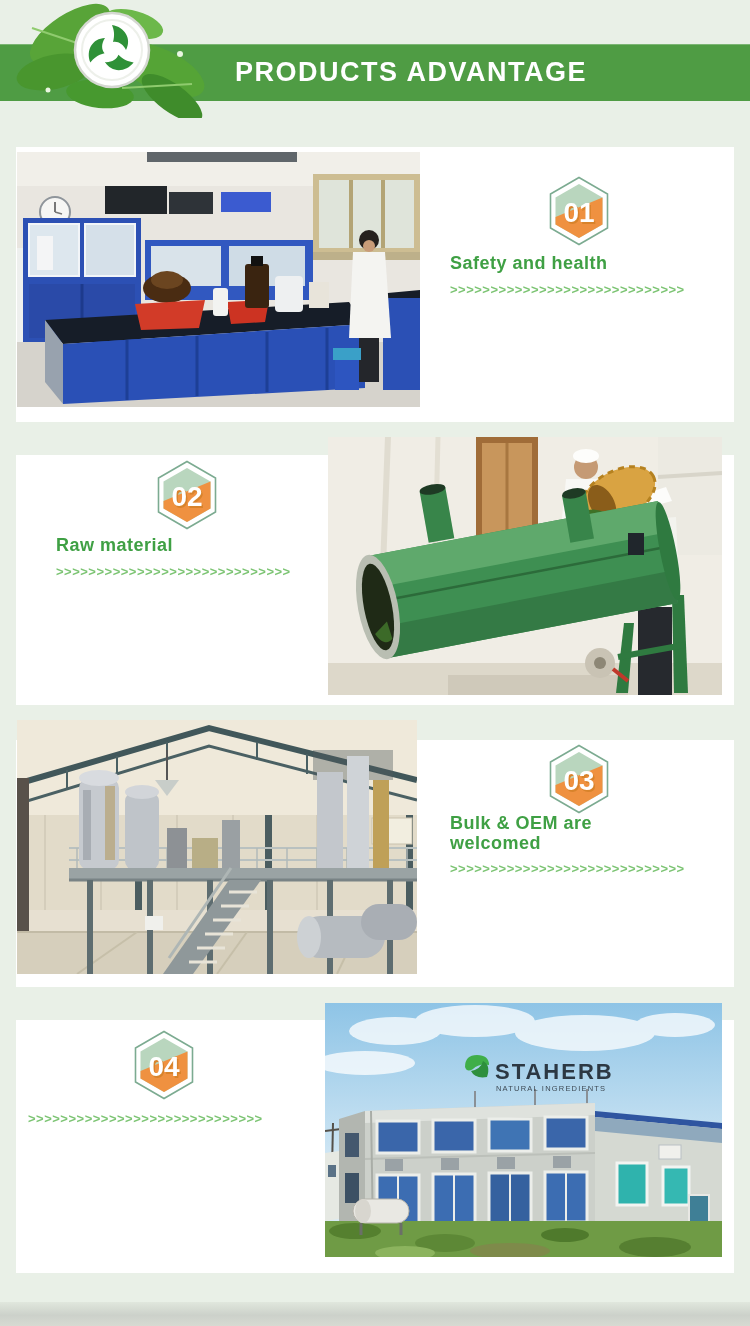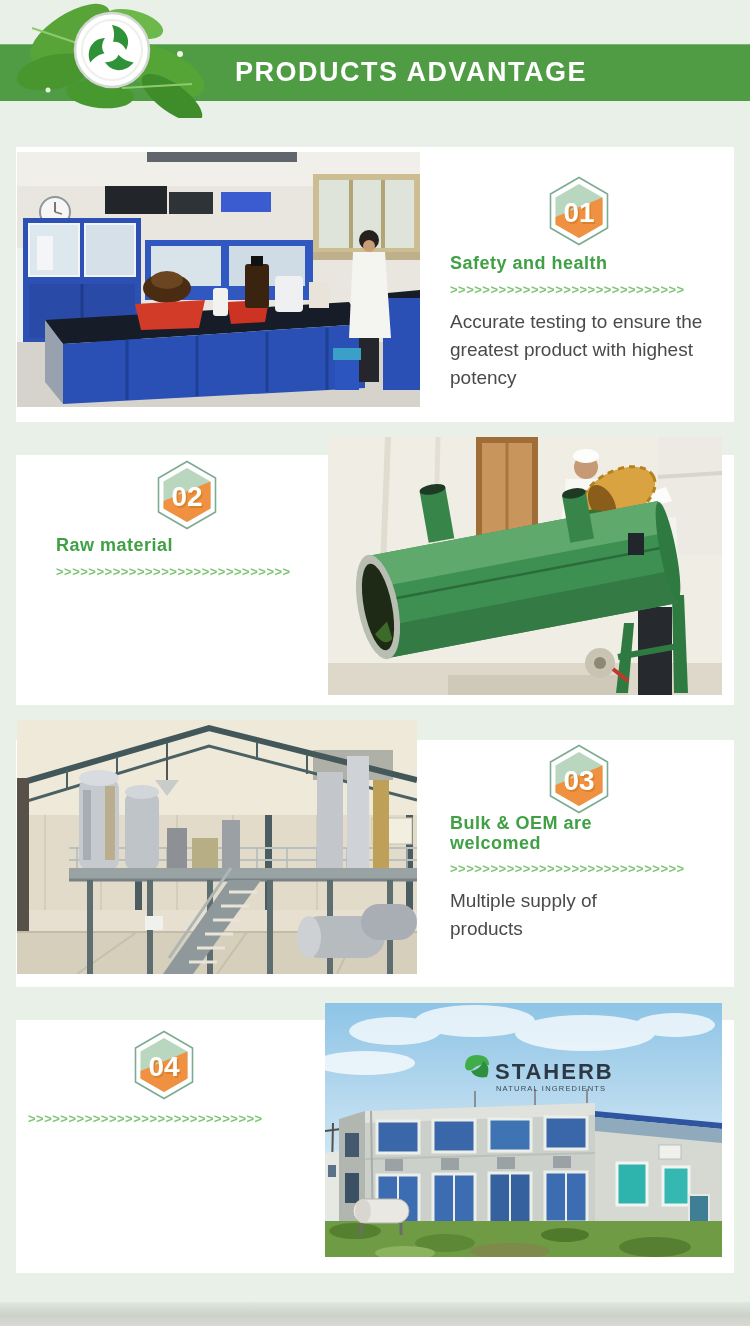--- a/index.html
+++ b/index.html
@@ -331,23 +331,20 @@
   <div class="col" style="left:450px;top:147px;width:285px;">
     <svg class="badge" viewBox="0 0 64 70" width="64" height="70" style="margin-top:29px">
       <polygon points="32,1.5 60.5,18 60.5,52 32,68.5 3.5,52 3.5,18" fill="#ffffff" stroke="var(--hex-ring,#7cab91)" stroke-width="1.6"></polygon>
       <polygon points="32,8 55.5,21.5 55.5,48.5 32,62 8.5,48.5 8.5,21.5" fill="var(--hex-sage,#b9d6be)"></polygon>
       <polygon points="8.5,41 55.5,21.5 55.5,48.5 32,62 8.5,48.5" fill="var(--hex-orange,#ef9140)"></polygon>
       <text x="33.5" y="47.5" text-anchor="middle" font-size="28" font-weight="bold" fill="#d8832b">01</text>
       <text x="32" y="46" text-anchor="middle" font-size="28" font-weight="bold" fill="#ffffff">01</text>
     </svg>
     <div class="sec-heading" style="margin-top:8px">Safety and health</div>
     <div class="arrows" style="margin-top:9px">&gt;&gt;&gt;&gt;&gt;&gt;&gt;&gt;&gt;&gt;&gt;&gt;&gt;&gt;&gt;&gt;&gt;&gt;&gt;&gt;&gt;&gt;&gt;&gt;&gt;&gt;&gt;&gt;&gt;</div>
-    <div class="sec-body" style="margin-top:12px">Accurate testing to ensure the
-greatest product with highest
-potency</div>
   </div>
 
   <div class="col" style="left:40px;top:455px;width:290px;margin-left:16px;">
     <svg class="badge" viewBox="0 0 64 70" width="64" height="70" style="margin-top:5px">
       <polygon points="32,1.5 60.5,18 60.5,52 32,68.5 3.5,52 3.5,18" fill="#ffffff" stroke="var(--hex-ring,#7cab91)" stroke-width="1.6"></polygon>
       <polygon points="32,8 55.5,21.5 55.5,48.5 32,62 8.5,48.5 8.5,21.5" fill="var(--hex-sage,#b9d6be)"></polygon>
       <polygon points="8.5,41 55.5,21.5 55.5,48.5 32,62 8.5,48.5" fill="var(--hex-orange,#ef9140)"></polygon>
       <text x="33.5" y="47.5" text-anchor="middle" font-size="28" font-weight="bold" fill="#d8832b">02</text>
       <text x="32" y="46" text-anchor="middle" font-size="28" font-weight="bold" fill="#ffffff">02</text>
     </svg>
@@ -359,22 +356,20 @@
     <svg class="badge" viewBox="0 0 64 70" width="64" height="70" style="margin-top:4px">
       <polygon points="32,1.5 60.5,18 60.5,52 32,68.5 3.5,52 3.5,18" fill="#ffffff" stroke="var(--hex-ring,#7cab91)" stroke-width="1.6"></polygon>
       <polygon points="32,8 55.5,21.5 55.5,48.5 32,62 8.5,48.5 8.5,21.5" fill="var(--hex-sage,#b9d6be)"></polygon>
       <polygon points="8.5,41 55.5,21.5 55.5,48.5 32,62 8.5,48.5" fill="var(--hex-orange,#ef9140)"></polygon>
       <text x="33.5" y="47.5" text-anchor="middle" font-size="28" font-weight="bold" fill="#d8832b">03</text>
       <text x="32" y="46" text-anchor="middle" font-size="28" font-weight="bold" fill="#ffffff">03</text>
     </svg>
     <div class="sec-heading" style="">Bulk &amp; OEM are
 welcomed</div>
     <div class="arrows" style="margin-top:8px">&gt;&gt;&gt;&gt;&gt;&gt;&gt;&gt;&gt;&gt;&gt;&gt;&gt;&gt;&gt;&gt;&gt;&gt;&gt;&gt;&gt;&gt;&gt;&gt;&gt;&gt;&gt;&gt;&gt;</div>
-    <div class="sec-body" style="margin-top:12px">Multiple supply of
-products</div>
   </div>
 
   <div class="col" style="left:28px;top:1020px;width:300px;text-align:right;">
     <svg class="badge" viewBox="0 0 64 70" width="64" height="70" style="margin-top:10px">
       <polygon points="32,1.5 60.5,18 60.5,52 32,68.5 3.5,52 3.5,18" fill="#ffffff" stroke="var(--hex-ring,#7cab91)" stroke-width="1.6"></polygon>
       <polygon points="32,8 55.5,21.5 55.5,48.5 32,62 8.5,48.5 8.5,21.5" fill="var(--hex-sage,#b9d6be)"></polygon>
       <polygon points="8.5,41 55.5,21.5 55.5,48.5 32,62 8.5,48.5" fill="var(--hex-orange,#ef9140)"></polygon>
       <text x="33.5" y="47.5" text-anchor="middle" font-size="28" font-weight="bold" fill="#d8832b">04</text>
       <text x="32" y="46" text-anchor="middle" font-size="28" font-weight="bold" fill="#ffffff">04</text>
     </svg>

